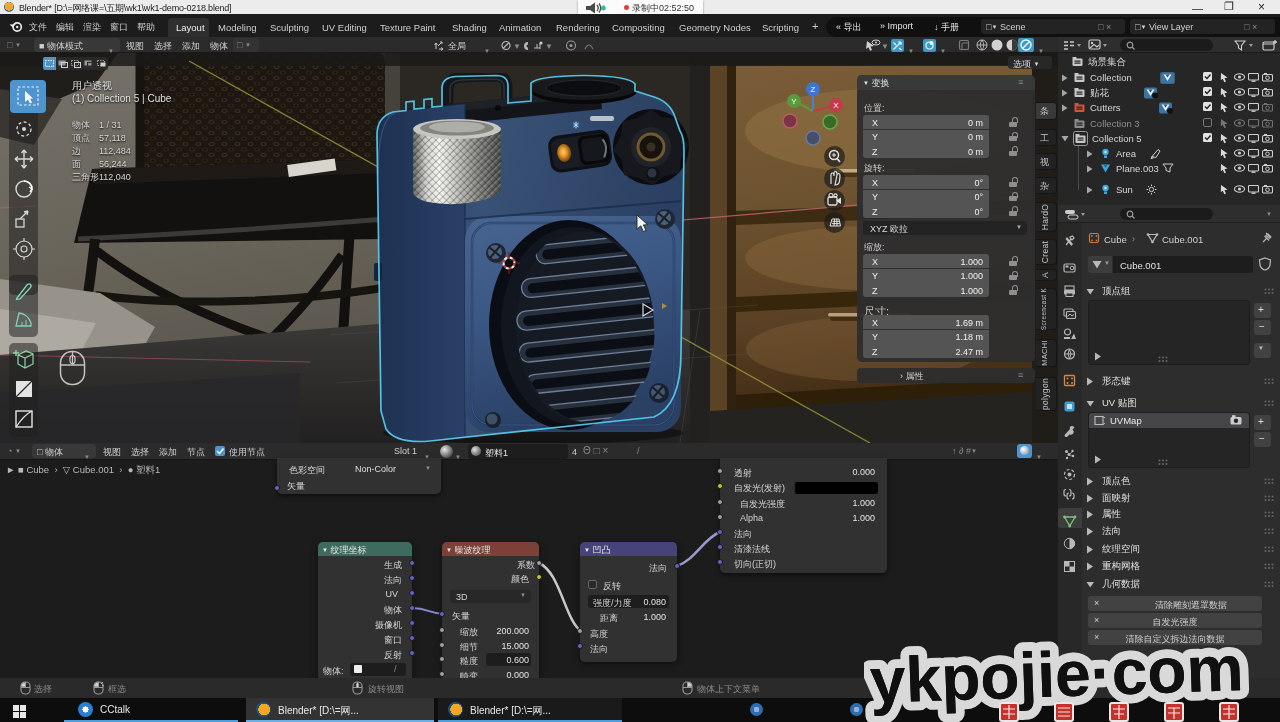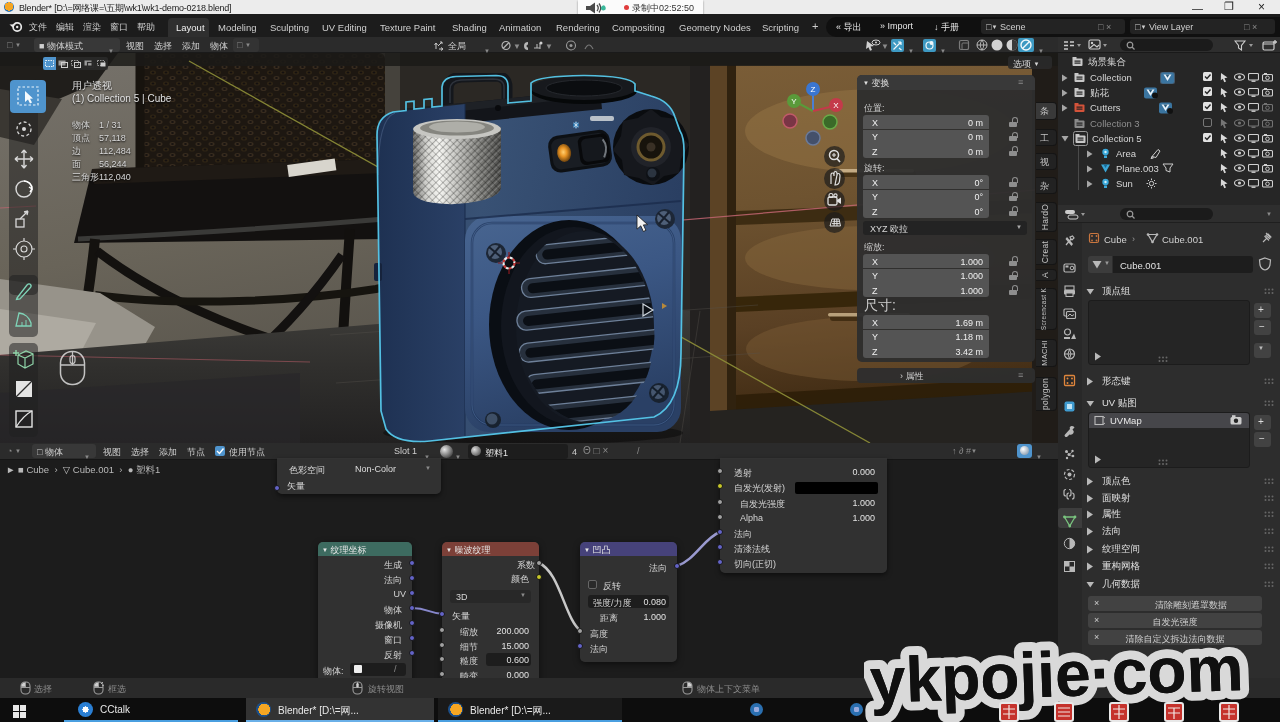--- a/index.html
+++ b/index.html
@@ -549,32 +549,32 @@
           <span>Y</span>
           <b>1.000</b>
         </div>
     <div class="abs nrow" style="top:230px;border-radius:0 0 3px 3px;">
           <span>Z</span>
           <b>1.000</b>
         </div>
     <div class="abs lock" style="top:203px;"></div>
         <div class="abs lock" style="top:217.5px;"></div>
         <div class="abs lock" style="top:232px;"></div>
-    <div class="abs" style="left:864px;top:244px;font-size:14px;color:#cdcdcd;">尺寸:</div>
+    <div class="abs" style="left:864px;top:251px;font-size:11px;color:#cdcdcd;">尺寸:</div>
     <div class="abs nrow" style="top:262px;border-radius:3px 3px 0 0;">
           <span>X</span>
           <b>1.69 m</b>
         </div>
     <div class="abs nrow" style="top:276.5px;">
           <span>Y</span>
           <b>1.18 m</b>
         </div>
     <div class="abs nrow" style="top:291px;border-radius:0 0 3px 3px;">
           <span>Z</span>
-          <b>3.42 m</b>
+          <b>2.47 m</b>
         </div>
     <div class="abs" style="left:857px;top:315px;width:178px;height:15px;background:#2e2e2ef5;border-radius:4px;"></div>
     <div class="abs" style="left:863px;top:317px;font-size:9px;color:#d0d0d0;margin-left:37px;">› 属性</div>
     <div class="abs" style="left:1018px;top:317px;font-size:9px;color:#888;">≡</div>
 
     <div class="abs ntab on" style="top:49px;height:18px;">
           <i>条</i>
         </div>
     <div class="abs ntab" style="top:76px;height:17px;">
           <i>工</i>
@@ -676,21 +676,21 @@
     <div class="sock" style="left:717px;top:54px;background:#a1a1a1;"></div>
     <div class="sock" style="left:717px;top:69px;background:#6363c7;"></div>
     <div class="sock" style="left:717px;top:84px;background:#6363c7;"></div>
     <div class="sock" style="left:717px;top:99px;background:#6363c7;"></div>
 
     <div class="abs" style="left:318px;top:82px;width:94px;height:140px;background:#333333ee;border-radius:5px;box-shadow:0 2px 6px #0008;">
       <div class="abs" style="left:0;top:0;width:94px;height:14px;background:#3d6b60;border-radius:5px 5px 0 0;"></div>
       <div class="abs" style="left:4px;top:2px;font-size:9px;color:#e6e6e6;"><s>▼</s> 纹理坐标</div>
       <div class="nodelbl" style="right:10px;top:17px;">生成</div>
       <div class="nodelbl" style="right:10px;top:32px;">法向</div>
-      <div class="nodelbl" style="right:6px;top:47px;">UV</div>
+      <div class="nodelbl" style="right:14px;top:47px;">UV</div>
       <div class="nodelbl" style="right:10px;top:62px;">物体</div>
       <div class="nodelbl" style="right:10px;top:77px;">摄像机</div>
       <div class="nodelbl" style="right:10px;top:92px;">窗口</div>
       <div class="nodelbl" style="right:10px;top:107px;">反射</div>
       <div class="nodelbl" style="left:5px;top:123px;">物体:</div>
       <div class="abs" style="left:32px;top:121px;width:56px;height:13px;background:#1d1d1d;border-radius:3px;"></div>
       <div class="abs" style="left:36px;top:123px;width:8px;height:8px;background:#eee;border-radius:1px;"></div>
       <div class="abs dim" style="left:76px;top:122px;font-size:9px;">/</div>
     </div>
     <div class="sock" style="left:409px;top:100px;background:#6363c7;"></div>
@@ -1077,21 +1077,21 @@
               </g>
             </svg>
             <svg class="abs" style="left:204px;top:2px;" width="11" height="10">
               <g opacity="1">
                 <rect x="0.5" y="2.5" width="10" height="6.5" rx="1.2" fill="none" stroke="#d0d0d0" stroke-width="1.1"></rect>
                 <circle cx="5.5" cy="5.8" r="1.8" fill="none" stroke="#d0d0d0" stroke-width="1"></circle>
                 <rect x="2" y="1" width="3" height="1.6" fill="#d0d0d0"></rect>
               </g>
             </svg>
           </div>
-<div class="orow" style="top:139px;">
+<div class="orow" style="top:145px;">
             <svg class="abs" style="left:28px;top:4px;" width="8" height="8">
               <path d="M1,0.5 L6.5,4 L1,7.5 Z" fill="#b5b5b5" opacity="0.9"></path>
             </svg>
             <svg class="abs" style="left:42px;top:2px;" width="11" height="11">
               <circle cx="5.5" cy="4" r="3.2" fill="#3aa7d8"></circle>
               <rect x="4" y="7.5" width="3" height="2.5" fill="#3aa7d8"></rect>
               <circle cx="5.5" cy="4" r="1.2" fill="#cfeefb"></circle>
             </svg>
             <div class="abs" style="left:58px;top:2px;font-size:9.5px;color:#d6d6d6;">Sun</div>
             <svg class="abs" style="left:88px;top:2px;" width="12" height="11">

